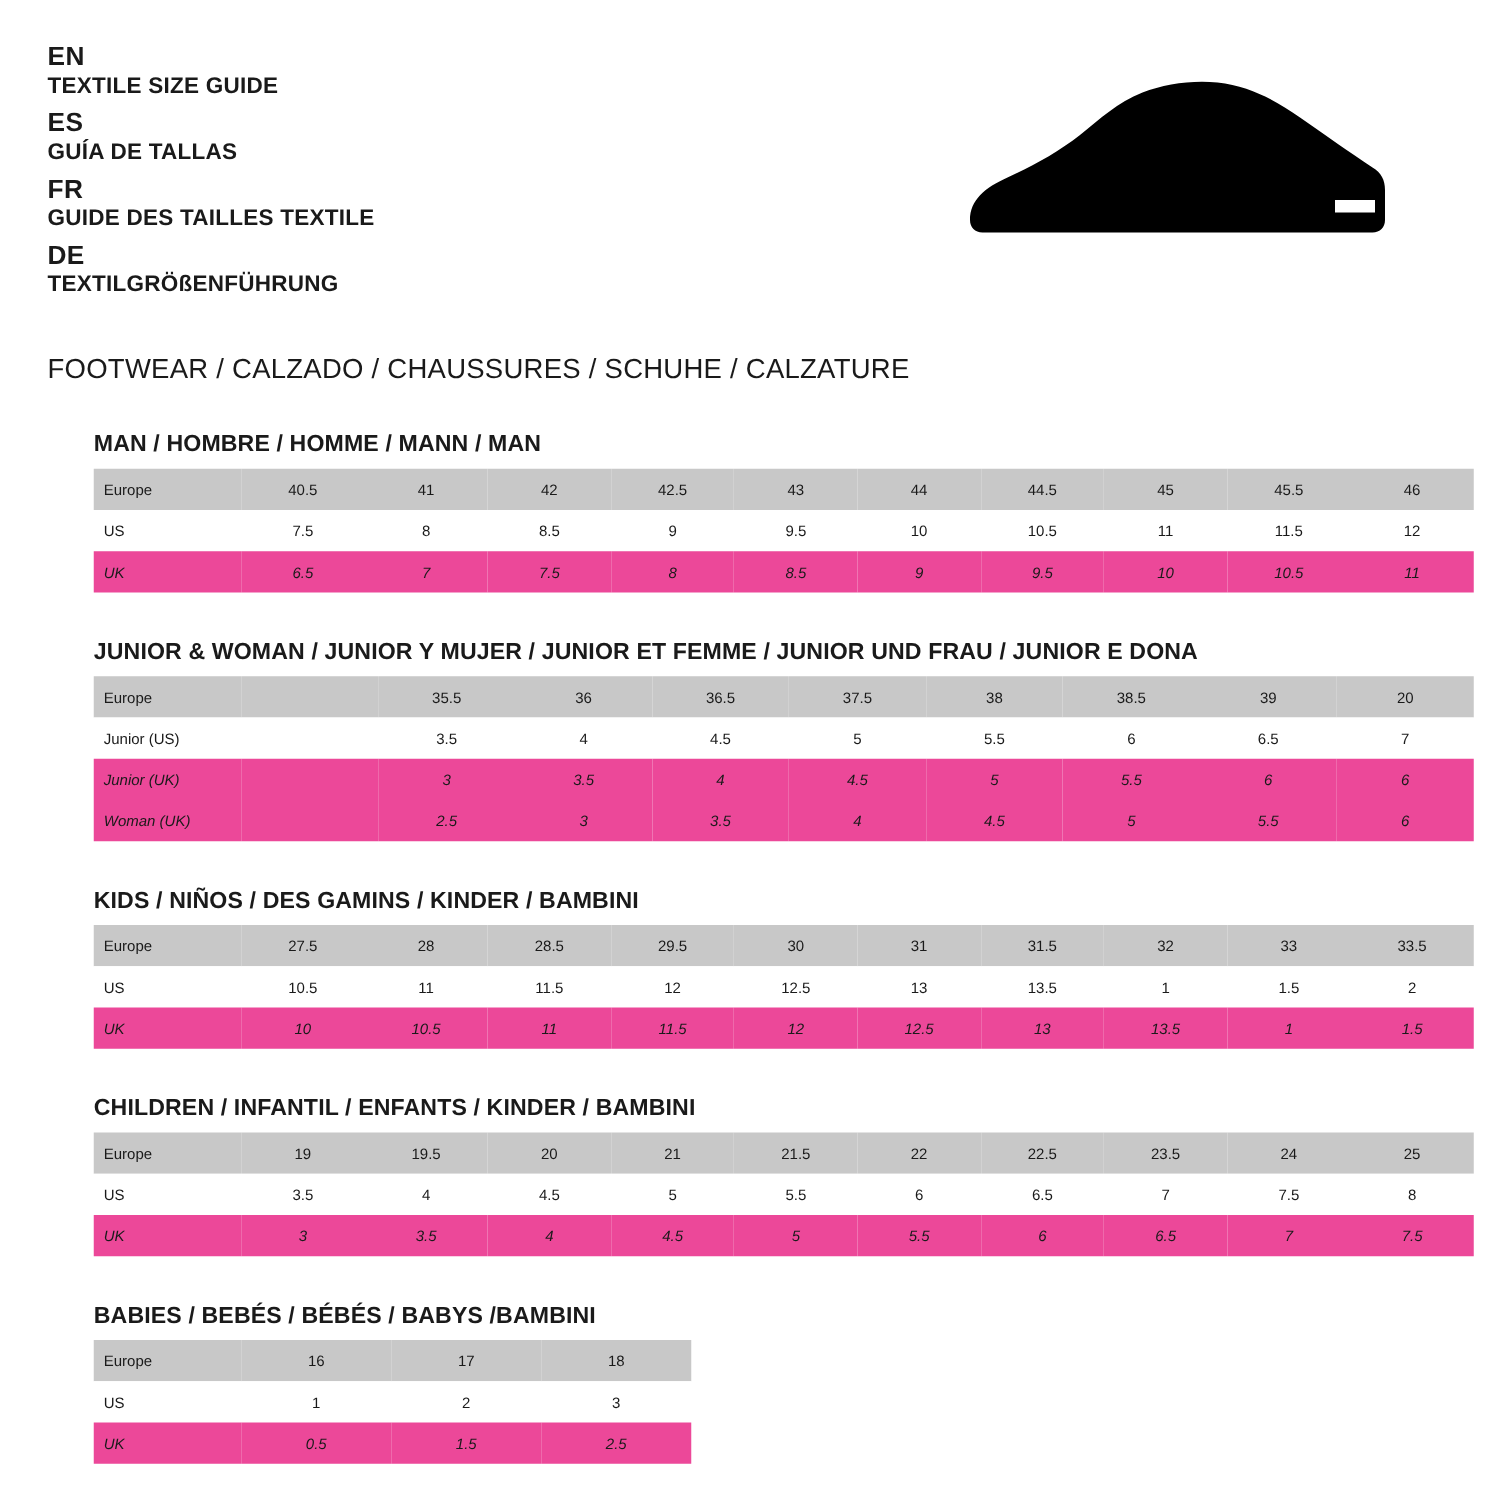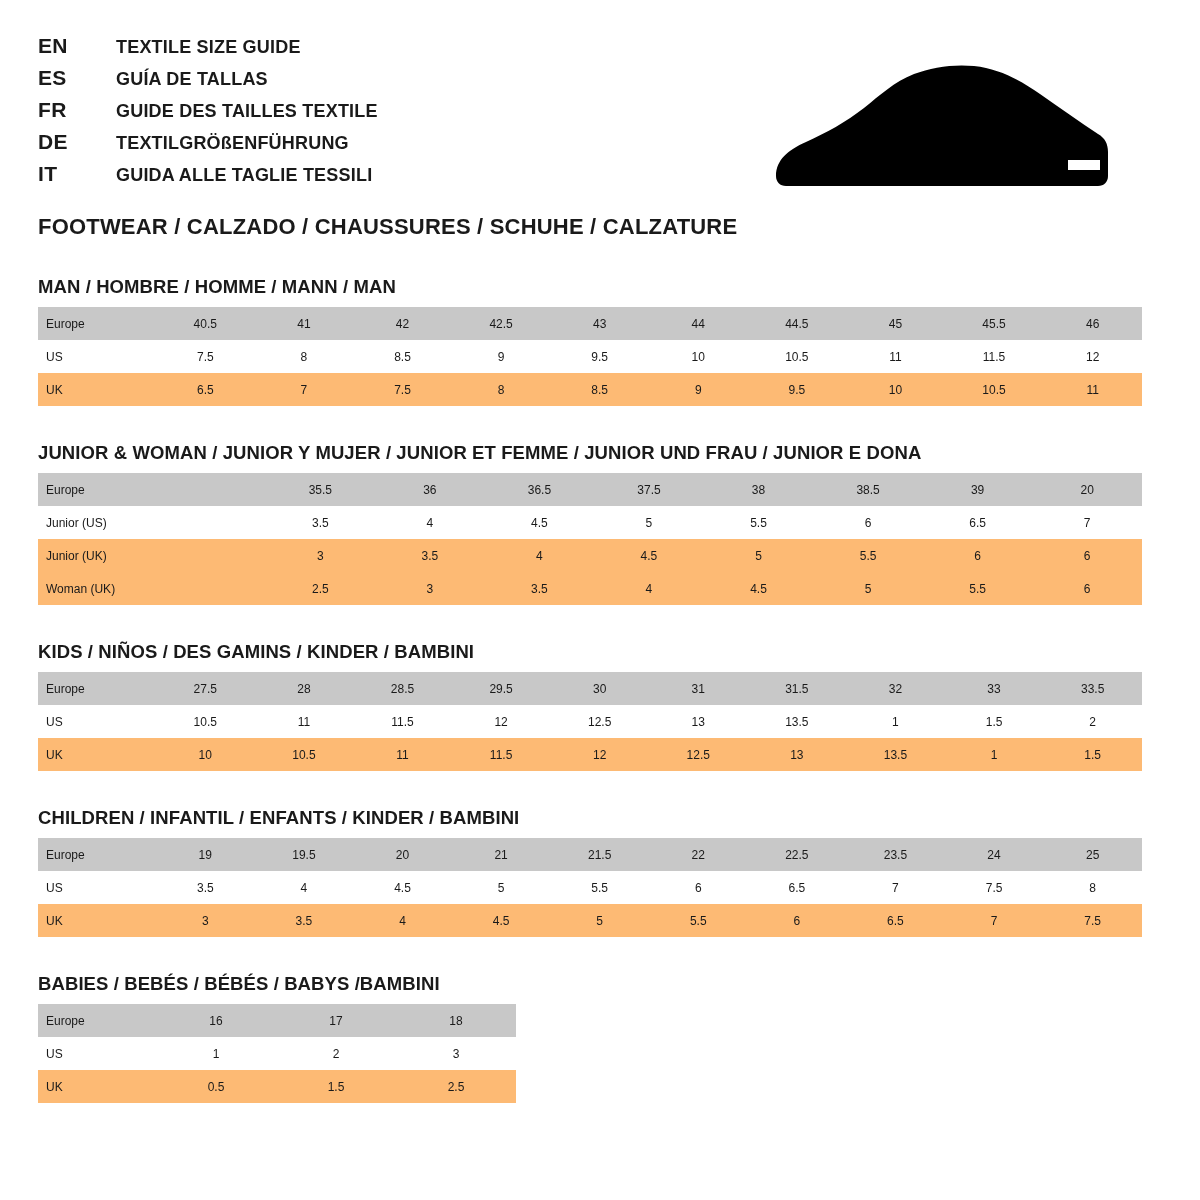--- a/index.html
+++ b/index.html
@@ -29,47 +29,49 @@
     align-items: flex-start;
   }
   .lang-list {
     display: block;
   }
   .lang-row {
     display: flex;
     align-items: baseline;
     margin-bottom: 8px;
     white-space: nowrap;
+    flex-direction: column;
   }
   .lang-code {
     width: 78px;
     font-size: 21px;
     font-weight: bold;
     letter-spacing: .3px;
   }
   .lang-text {
     font-size: 18px;
     font-weight: bold;
     letter-spacing: .2px;
   }
   .shoe-wrap {
     margin-right: 30px;
     margin-top: 30px;
   }
 
   .fw-title {
-    margin-top: 16px;
+    margin-top: 36px;
     font-size: 22px;
-    font-weight: bold;
+    font-weight: normal;
     letter-spacing: .2px;
   }
 
   
   .section {
     margin-top: 36px;
+    margin-left: 37px;
   }
   .section-title {
     font-size: 18.5px;
     font-weight: bold;
     margin-bottom: 9px;
     letter-spacing: .1px;
   }
   table.size-table {
     border-collapse: collapse;
     table-layout: fixed;
@@ -84,21 +86,21 @@
     text-align: center;
     vertical-align: middle;
     color: #1a1a1a;
   }
   table.size-table td.label {
     text-align: left;
     padding-left: 8px;
   }
   tr.shade td { background: #c8c8c8; }
   tr.plain td { background: #ffffff; }
-  tr.lite  td { background: #fdba74; }
+  tr.lite  td { background: #ec4899; font-style: italic; }
 
   
   table.size-table.full col.c0 { width: 118px; }
   table.size-table.babies col.c0 { width: 118px; }
 </style>
 </head>
 <body>
 
 <div class="page">
 
@@ -113,24 +115,20 @@
           <span class="lang-text">GUÍA DE TALLAS</span>
         </div>
         <div class="lang-row">
           <span class="lang-code">FR</span>
           <span class="lang-text">GUIDE DES TAILLES TEXTILE</span>
         </div>
         <div class="lang-row">
           <span class="lang-code">DE</span>
           <span class="lang-text">TEXTILGRÖßENFÜHRUNG</span>
         </div>
-        <div class="lang-row">
-          <span class="lang-code">IT</span>
-          <span class="lang-text">GUIDA ALLE TAGLIE TESSILI</span>
-        </div>
       </div>
     <div class="shoe-wrap">
       <svg width="340" height="130" viewBox="0 0 340 130" xmlns="http://www.w3.org/2000/svg" aria-hidden="true">
         <path fill="#000000" d="M8 112 C8 96 20 86 38 78 C58 69 78 58 96 44 C112 31 126 18 146 10 C164 3 186 0 206 2 C232 5 252 16 272 30 C292 44 312 58 330 70 C337 74 340 80 340 88 L340 112 C340 118 336 122 330 122 L18 122 C12 122 8 118 8 112 Z"></path>
         <path fill="#ffffff" d="M300 96 L332 96 L332 106 L300 106 Z"></path>
       </svg>
     </div>
   </div>
 
   <div class="fw-title">FOOTWEAR / CALZADO / CHAUSSURES / SCHUHE / CALZATURE</div>

